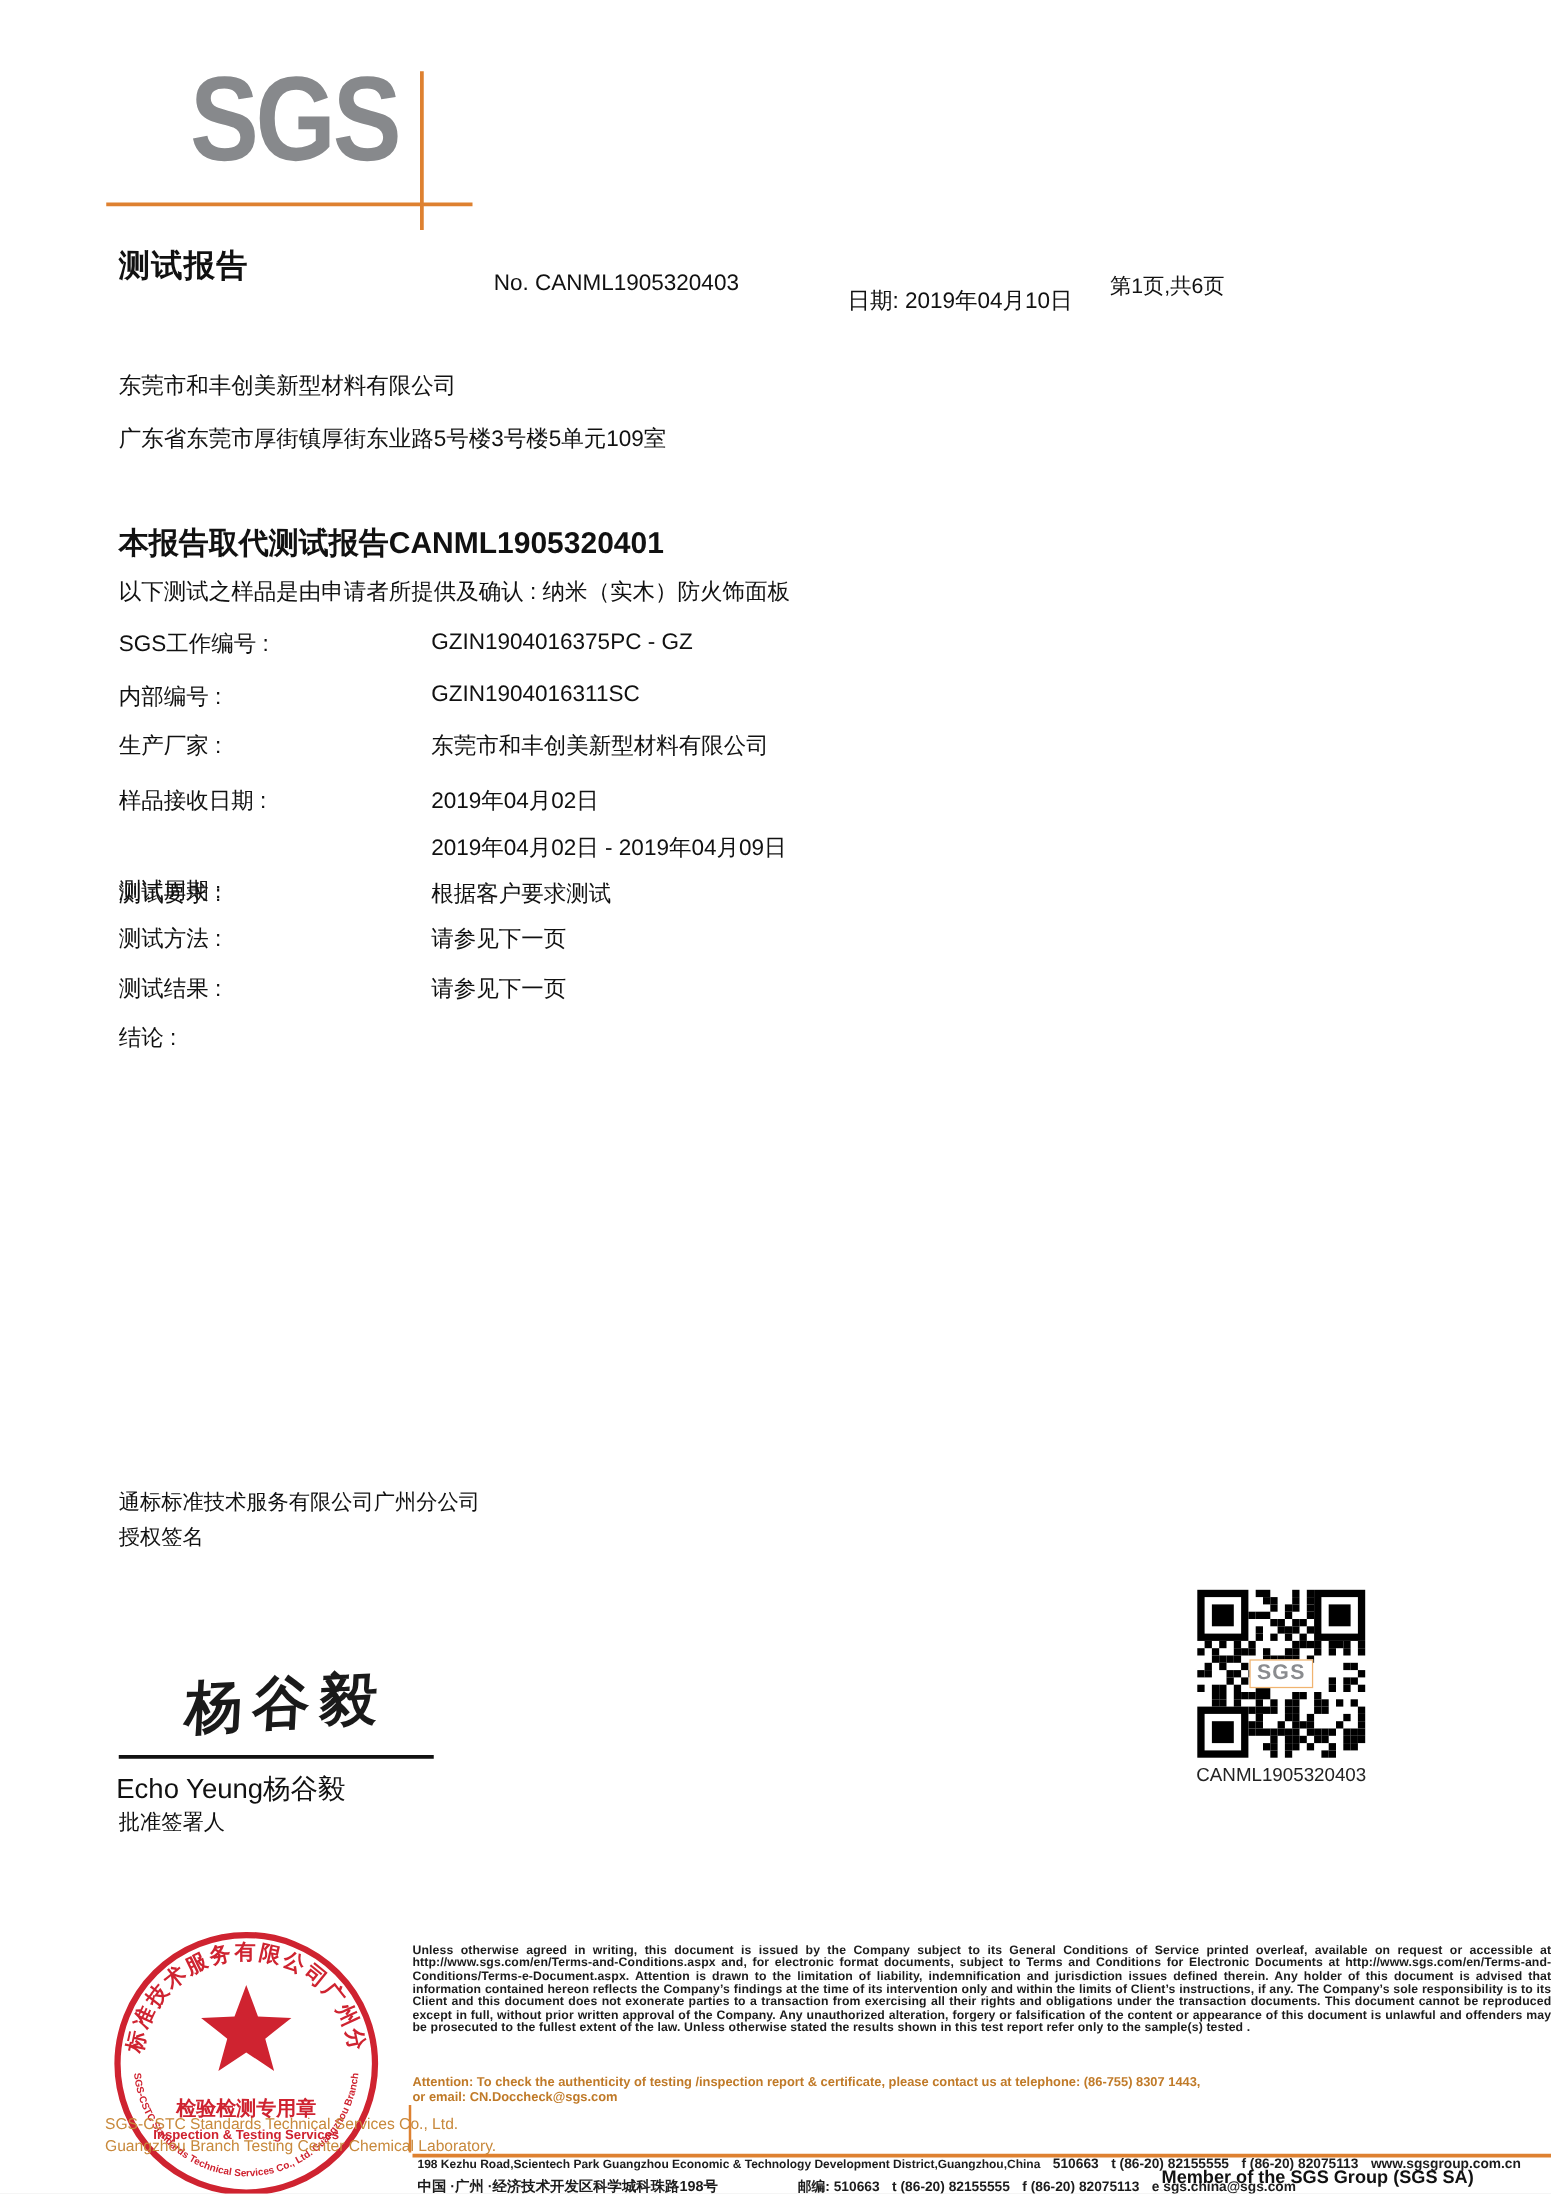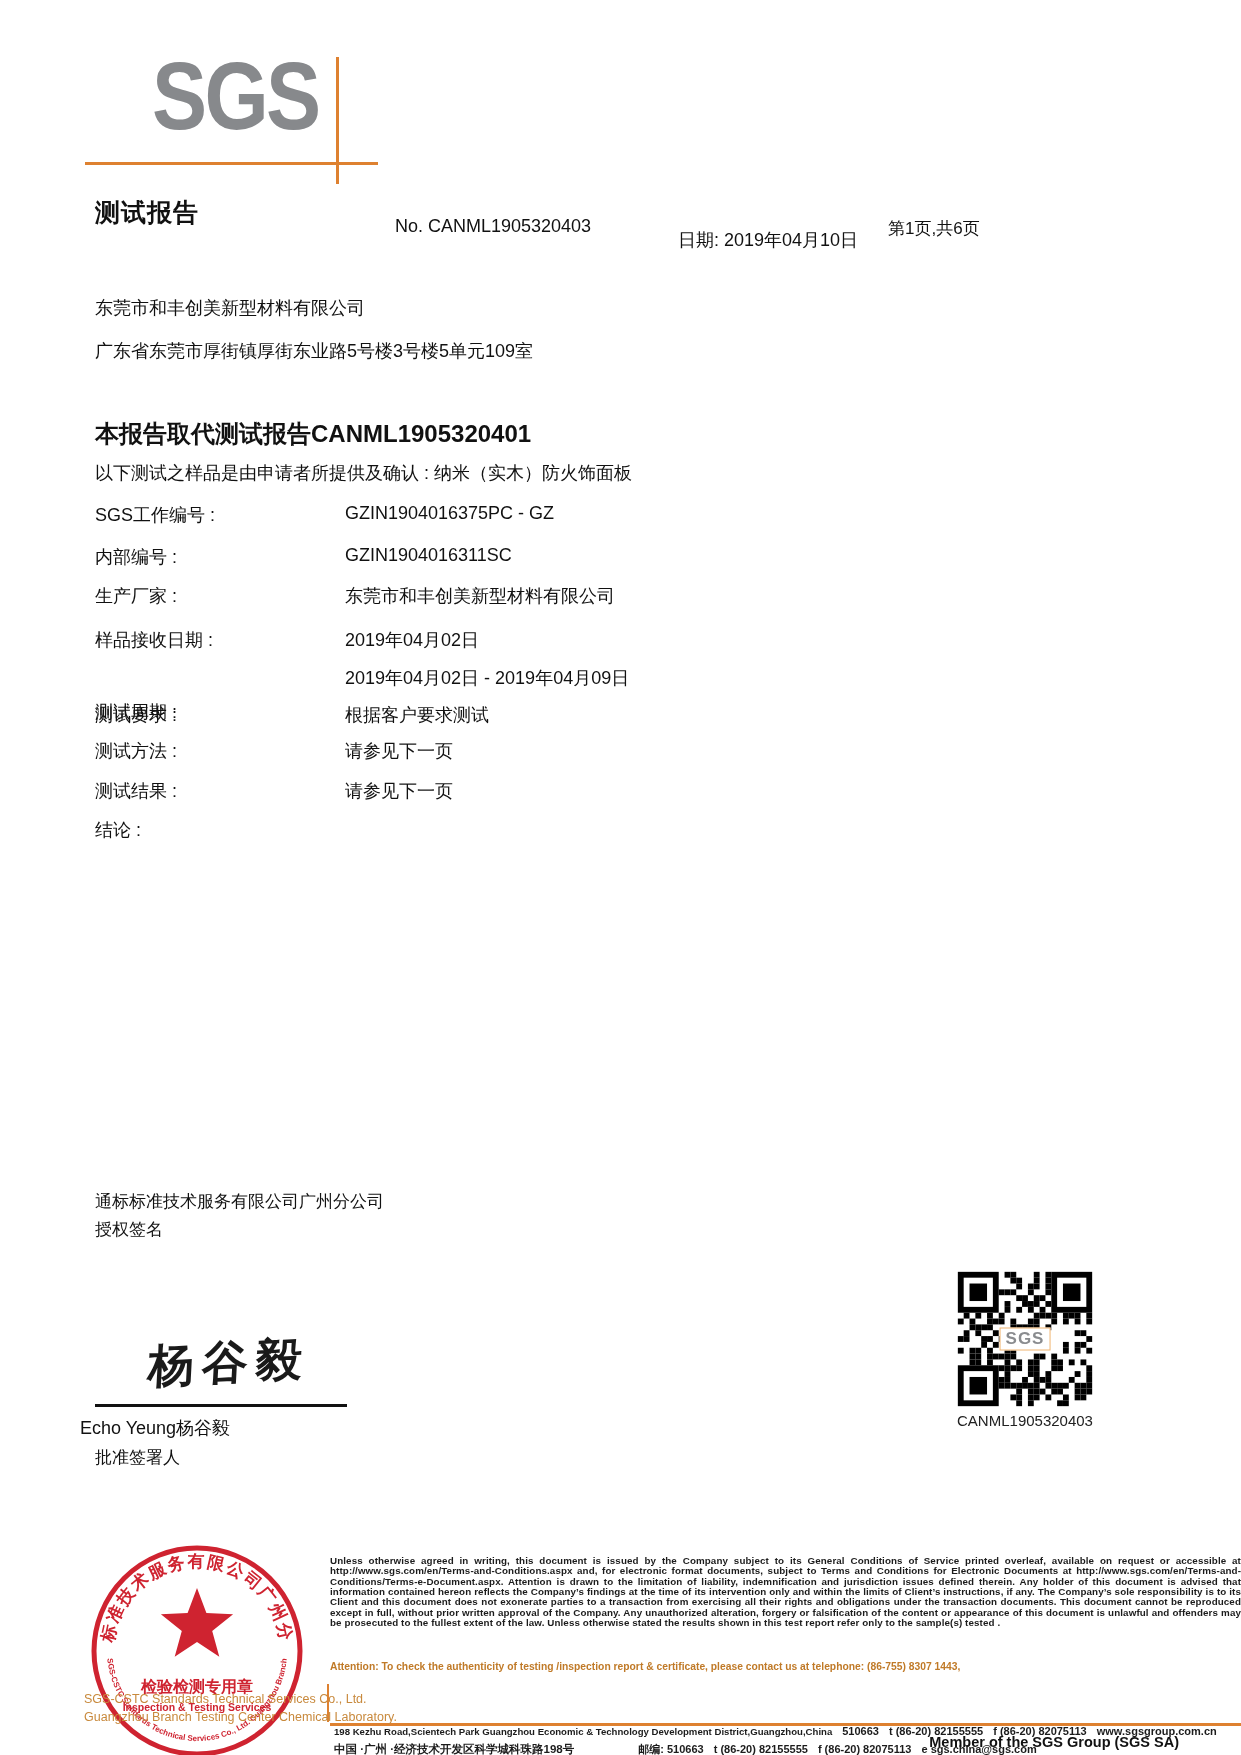--- a/index.html
+++ b/index.html
@@ -37,21 +37,21 @@
 
   .signer-company{left:95px;top:1190px;font-size:17px;}
   .signer-auth{left:95px;top:1218px;font-size:17px;}
 
   .signature-script{
     left:148px;top:1332px;font-size:46px;font-weight:bold;
     font-family:"DejaVu Serif","Liberation Serif",serif;
     transform:rotate(-3deg) skewX(-6deg);letter-spacing:8px;color:#1a1a1a;
   }
   .signature-line{left:95px;top:1404px;width:252px;height:3px;background:#111;}
-  .signer-name{left:80px;top:1416px;font-size:18px;}
+  .signer-name{left:93px;top:1416px;font-size:22px;}
   .signer-title{left:95px;top:1446px;font-size:17px;}
 
   
   .qr-wrap{left:952px;top:1266px;width:146px;height:146px;}
   .qr-center{
     position:absolute;left:50%;top:50%;transform:translate(-50%,-50%);
     background:#fff;border:1px solid #f0b470;padding:0 5px 1px 5px;
     font-size:17px;font-weight:bold;color:#8a8c8f;letter-spacing:1px;
   }
   .qr-label{left:940px;top:1412px;width:170px;text-align:center;font-size:15px;color:#222;}
@@ -347,20 +347,21 @@
       <text x="111" y="171" text-anchor="middle" fill="#cf2330" font-size="10.5" font-weight="bold">Inspection &amp; Testing Services</text>
     </svg>
   </div>
 
   <div class="abs footer-company1">SGS-CSTC Standards Technical Services Co., Ltd.</div>
   <div class="abs footer-company2">Guangzhou Branch Testing Center Chemical Laboratory.</div>
 
   <div class="abs disclaimer">Unless otherwise agreed in writing, this document is issued by the Company subject to its General Conditions of Service printed overleaf, available on request or accessible at http://www.sgs.com/en/Terms-and-Conditions.aspx and, for electronic format documents, subject to Terms and Conditions for Electronic Documents at http://www.sgs.com/en/Terms-and-Conditions/Terms-e-Document.aspx. Attention is drawn to the limitation of liability, indemnification and jurisdiction issues defined therein. Any holder of this document is advised that information contained hereon reflects the Company’s findings at the time of its intervention only and within the limits of Client’s instructions, if any. The Company’s sole responsibility is to its Client and this document does not exonerate parties to a transaction from exercising all their rights and obligations under the transaction documents. This document cannot be reproduced except in full, without prior written approval of the Company. Any unauthorized alteration, forgery or falsification of the content or appearance of this document is unlawful and offenders may be prosecuted to the fullest extent of the law. Unless otherwise stated the results shown in this test report refer only to the sample(s) tested .</div>
   <div class="abs attention">
     <div>Attention: To check the authenticity of testing /inspection report &amp; certificate, please contact us at telephone: (86-755) 8307 1443,</div>
+    <div>or email: CN.Doccheck@sgs.com</div>
   </div>
 
   <div class="abs footer-vline"></div>
   <div class="abs addr-block">
     <div class="addr-row">
       <span class="seg addr-en">198 Kezhu Road,Scientech Park Guangzhou Economic &amp; Technology Development District,Guangzhou,China</span>
       <span class="seg addr-num">510663</span>
       <span class="seg addr-num">t (86-20) 82155555</span>
       <span class="seg addr-num">f (86-20) 82075113</span>
       <span class="seg addr-num">www.sgsgroup.com.cn</span>

